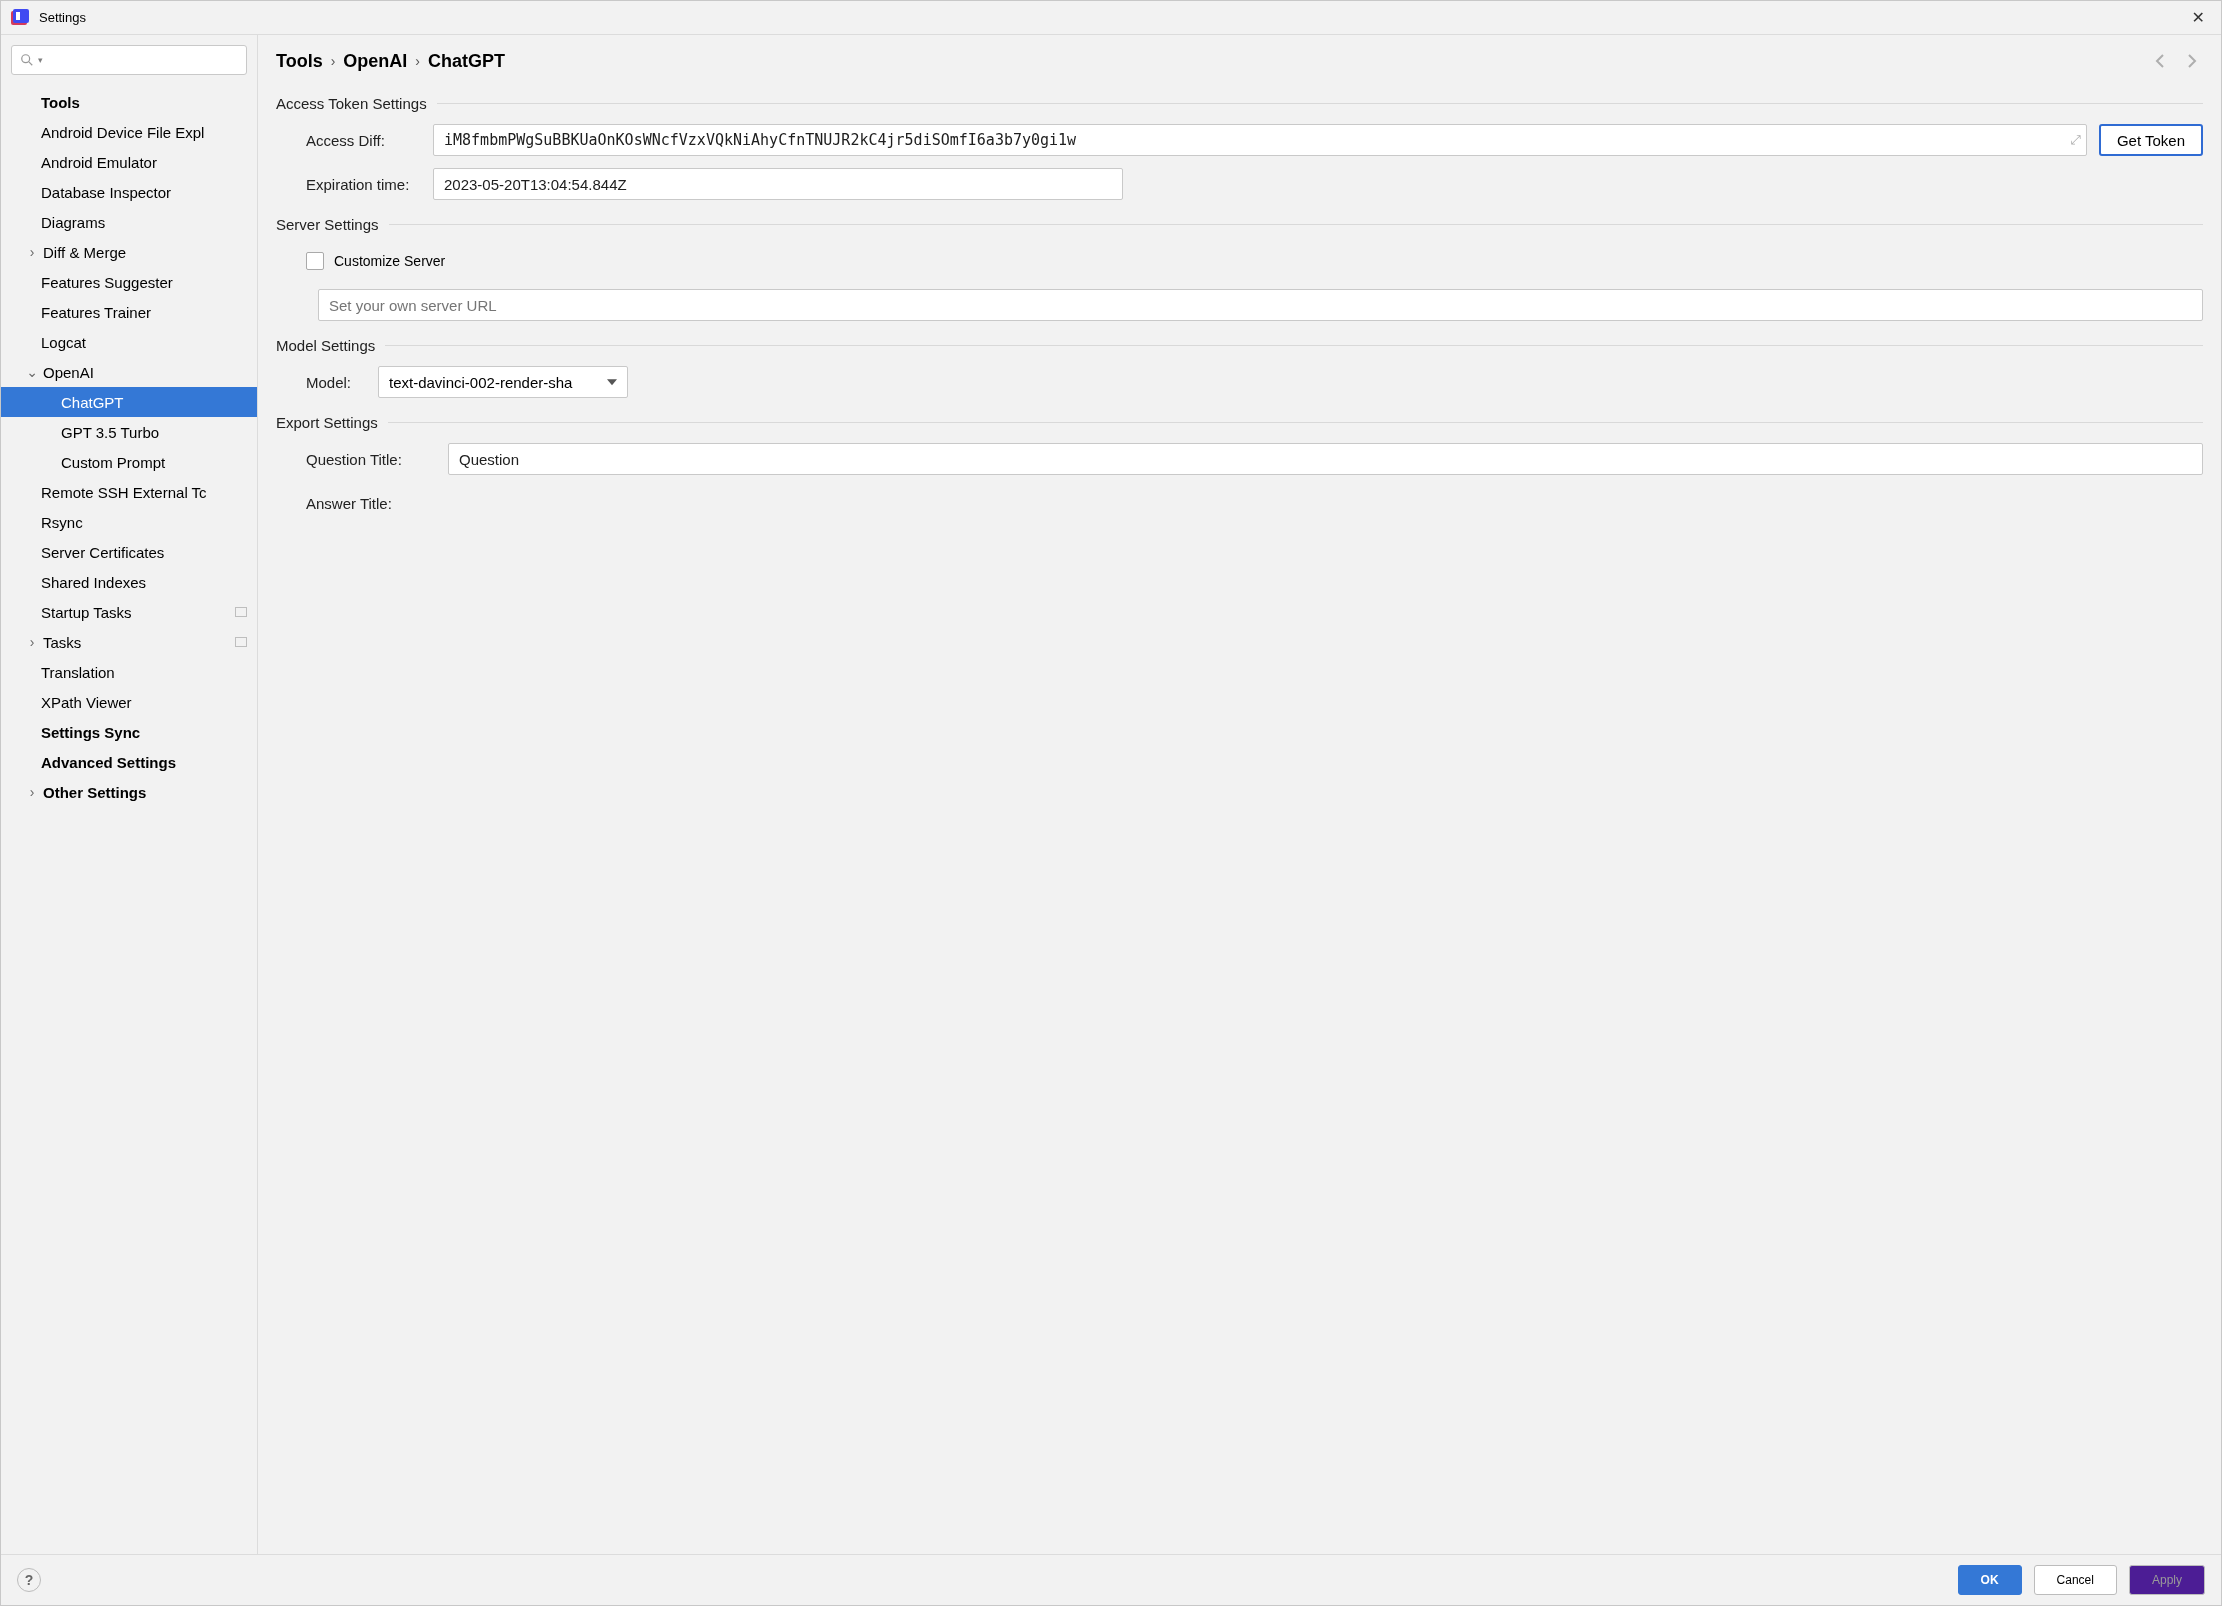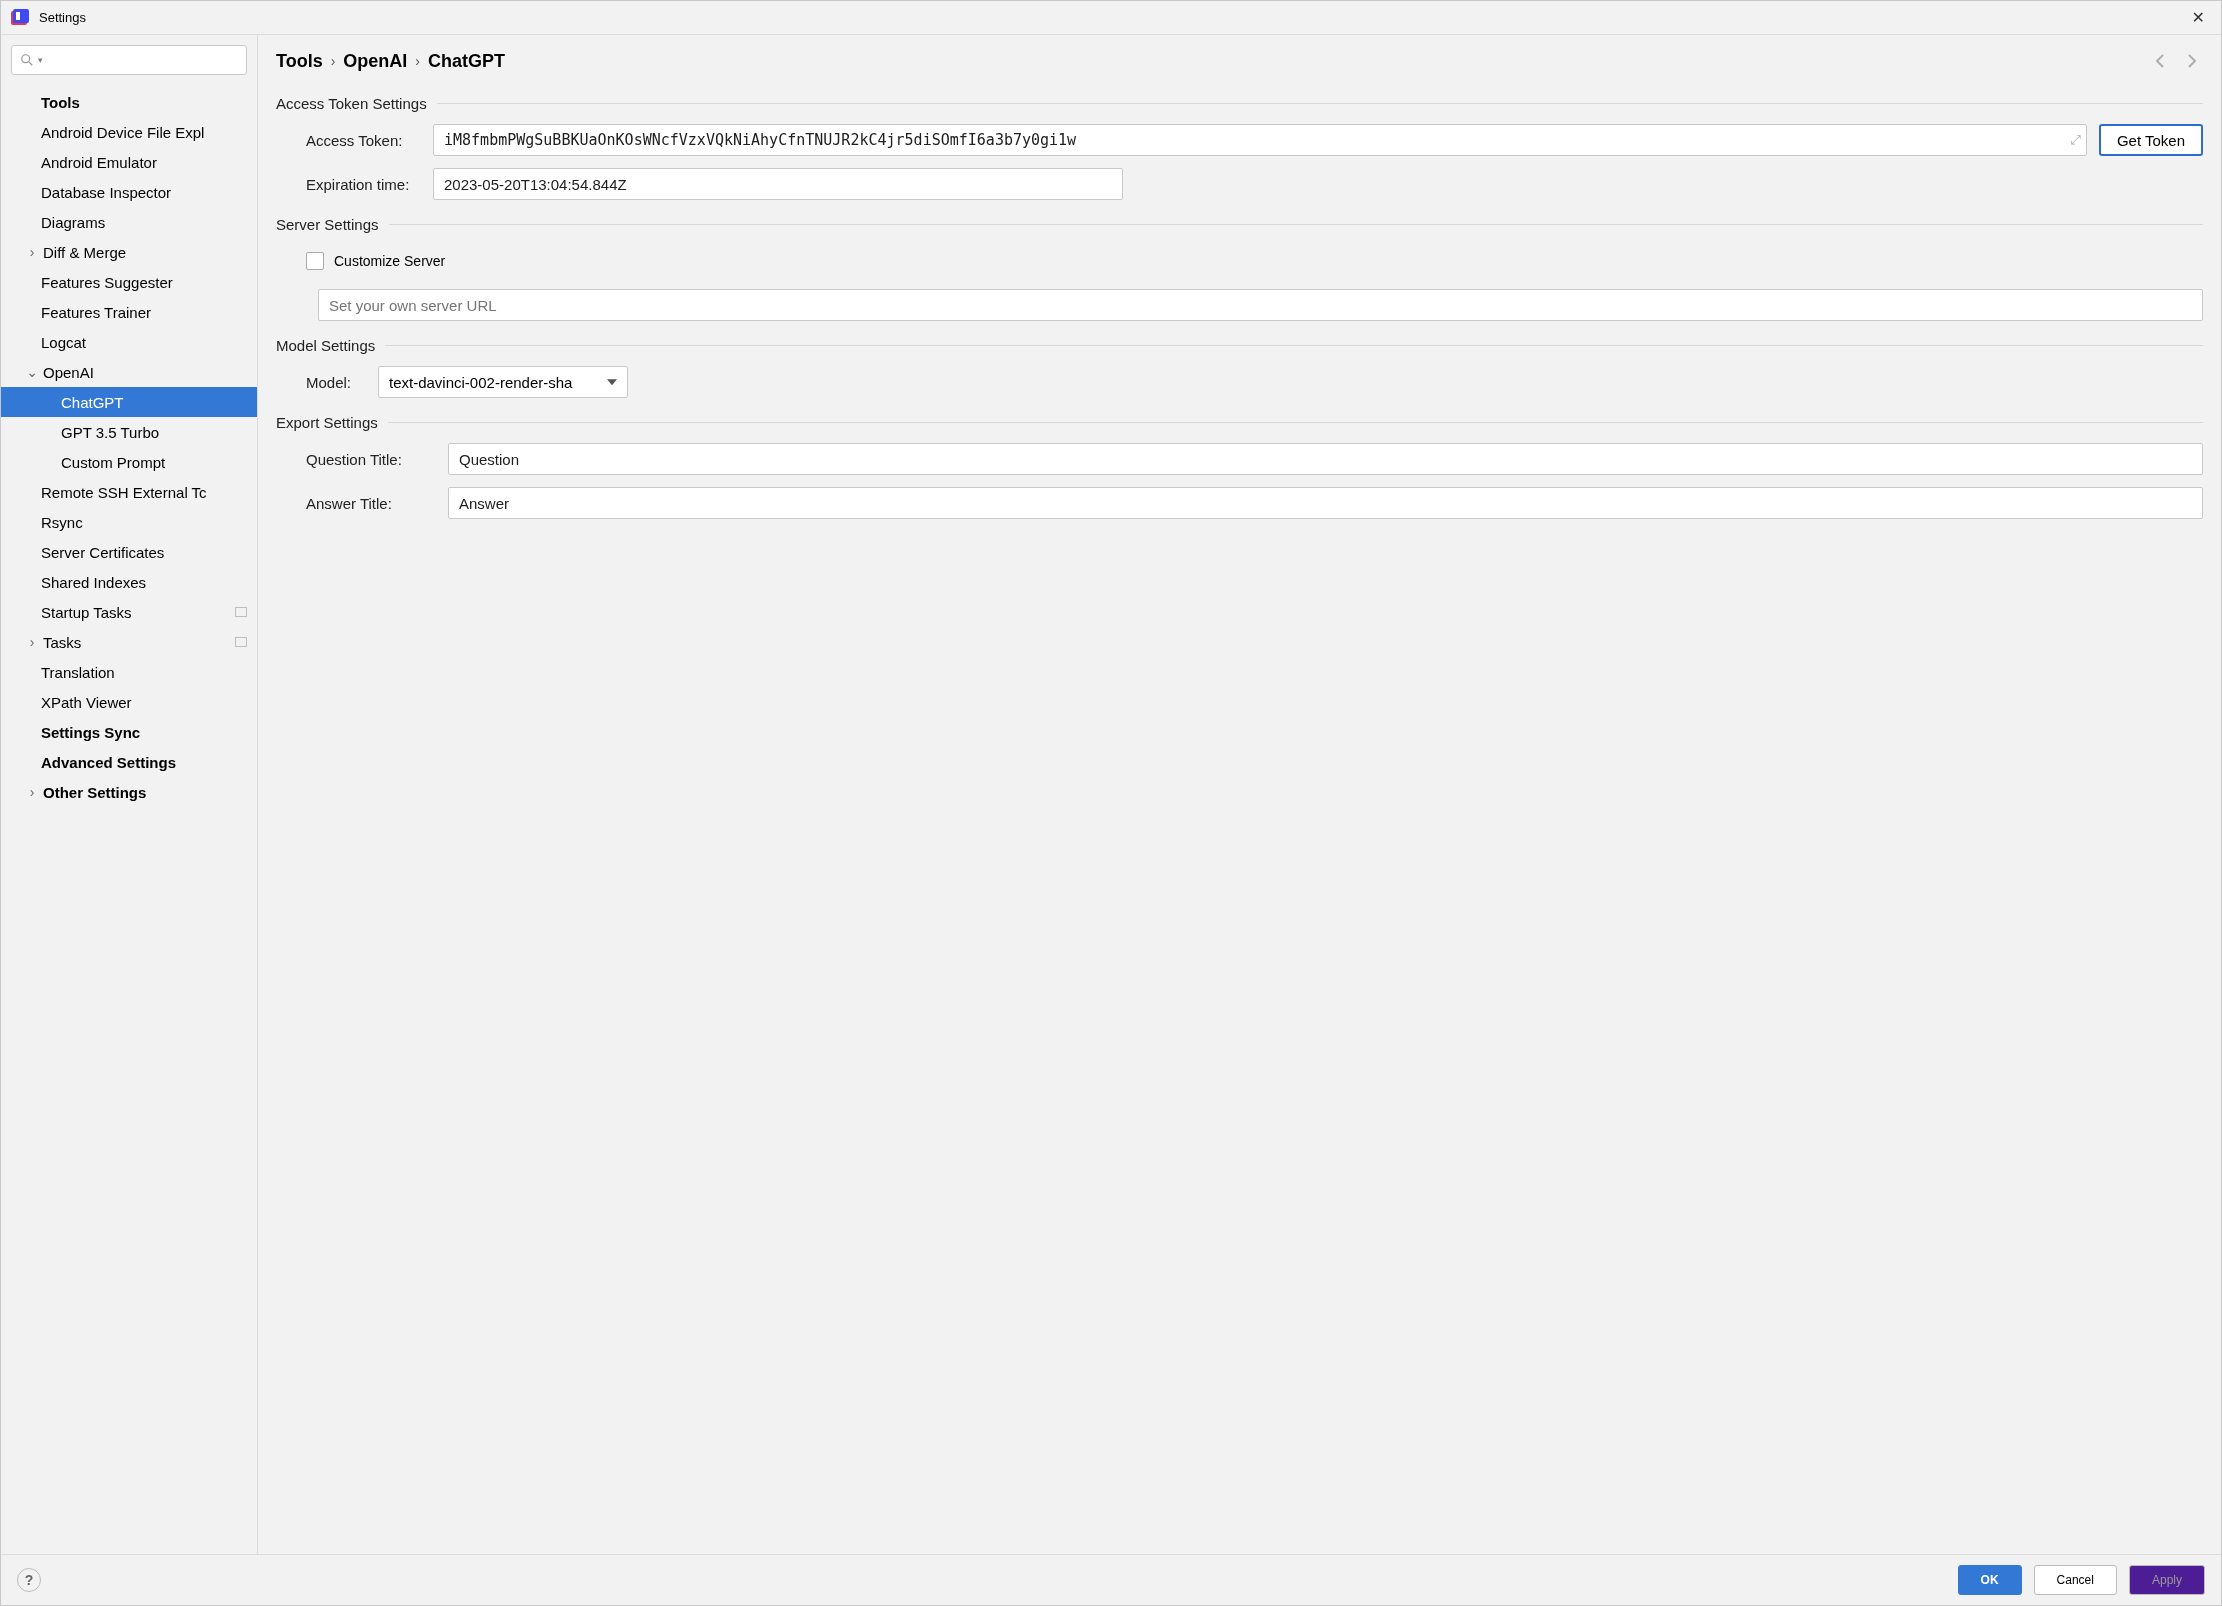--- a/index.html
+++ b/index.html
@@ -228,21 +228,21 @@
           </div>
       </div>
 
       <div class="form">
 
         <div class="section-head">
           <div class="title">Access Token Settings</div>
           <div class="rule"></div>
         </div>
         <div class="row">
-          <div class="label">Access Token:</div>
+          <div class="label">Access Diff:</div>
           <div class="ctrl">
             <div style="position:relative; flex:1;">
               <input type="text" class="field expand mono truncate" value="iM8fmbmPWgSuBBKUaOnKOsWNcfVzxVQkNiAhyCfnTNUJR2kC4jr5diSOmfI6a3b7y0gi1w" style="">
               <span class="expand-hint">⤢</span>
             </div>
             <button class="btn primary-outline">Get Token</button>
           </div>
         </div>
         <div class="row">
           <div class="label">Expiration time:</div>
@@ -286,23 +286,20 @@
           <div class="rule"></div>
         </div>
         <div class="row">
           <div class="label" style="width:160px;">Question Title:</div>
           <div class="ctrl">
               <input type="text" class="field" value="Question" style="">
             </div>
         </div>
         <div class="row">
           <div class="label" style="width:160px;">Answer Title:</div>
-          <div class="ctrl">
-              <input type="text" class="field" value="Answer" style="">
-            </div>
         </div>
 
       </div>
     </div>
   </div>
 
   <div class="footer">
     <div class="help">?</div>
     <div class="spacer"></div>
     <button class="ok">OK</button>

